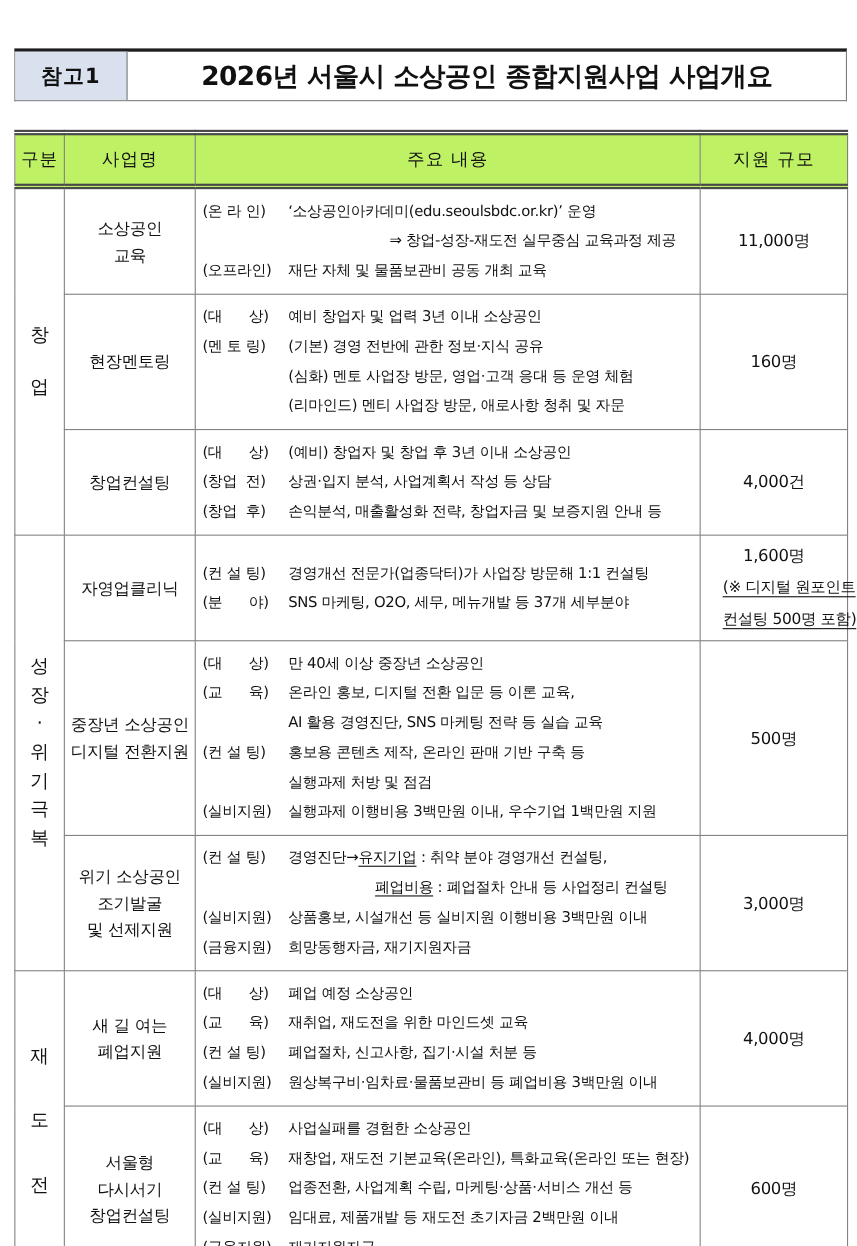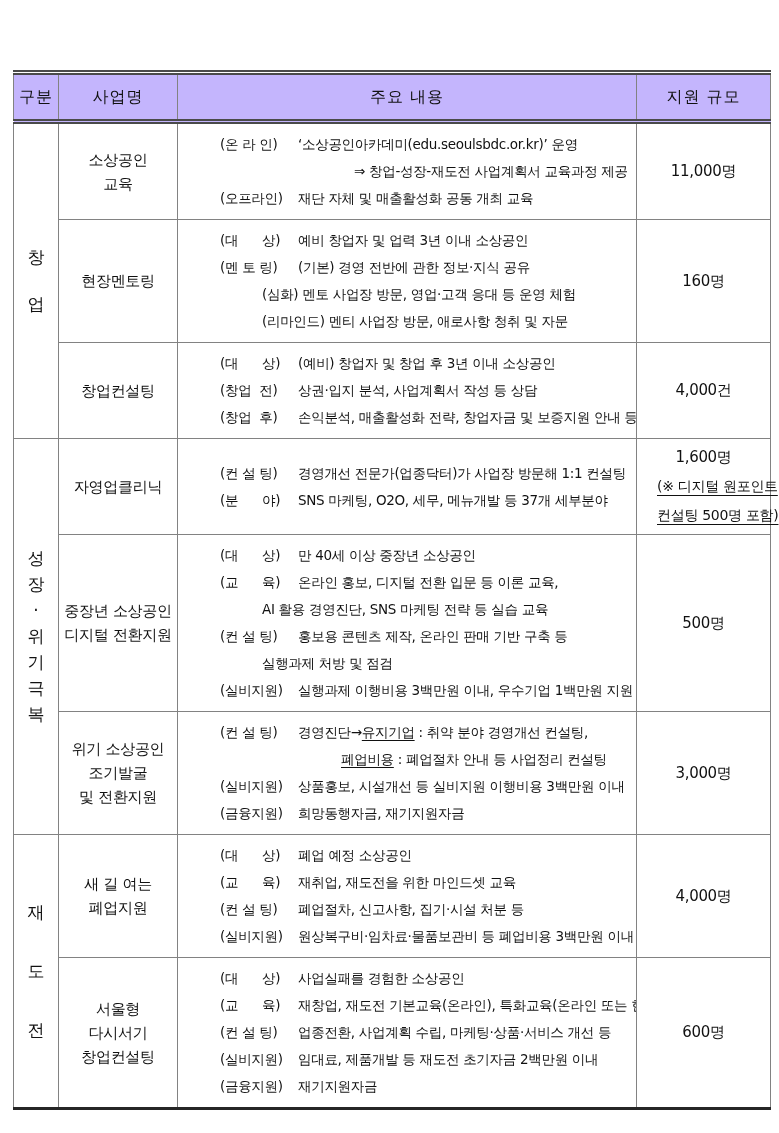--- a/index.html
+++ b/index.html
@@ -30,57 +30,61 @@
   table.main{
     margin-top:26px;width:757px;table-layout:fixed;
     border-collapse:collapse;
     border-top:5px double #4a4a4a;
     border-bottom:3px solid #262626;
   }
   table.main th,table.main td{
     border:1px solid #828282;box-sizing:border-box;
   }
   table.main thead th{
-    background:#c4b5fd;height:49px;
+    background:#bef264;height:49px;
     font-weight:normal;font-size:16px;letter-spacing:1px;
     border-bottom:5px double #4a4a4a;
   }
   col.c-group{width:45px;}
   col.c-name{width:119px;}
   col.c-content{width:459px;}
   col.c-scale{width:134px;}
 
   td.group-cell{vertical-align:middle;}
   .gchars{display:flex;flex-direction:column;align-items:center;font-size:17px;line-height:1;}
   td.name-cell{
     text-align:center;vertical-align:middle;
     font-size:15px;line-height:24px;letter-spacing:-0.3px;margin-left:46px;
   }
   td.content-cell{
     vertical-align:middle;padding:7px 5px 7px 6px;overflow:hidden;
   }
   .cline{
     line-height:27px;font-size:13.5px;letter-spacing:-0.3px;white-space:nowrap;
   }
-  .clabel{display:inline-block;min-width:78px;white-space:pre;margin-left:36px;}
+  .clabel{display:inline-block;min-width:78px;white-space:pre;}
   .cindent{display:inline-block;}
   .useg{text-decoration:underline;text-underline-offset:3px;}
   td.scale-cell{
     text-align:center;vertical-align:middle;
     font-size:15px;line-height:29px;letter-spacing:-0.3px;padding:4px 20px;
   }
   .scale-line{white-space:nowrap;font-size:14px;}
   .scale-line.first{font-size:15px;}
   .scale-line .useg{text-underline-offset:4px;}
 </style>
 </head>
 <body>
 
 <div class="wrap">
 
+  <div class="ref-box">
+    <div class="ref-tag">참고1</div>
+    <div class="ref-title">2026년 서울시 소상공인 종합지원사업 사업개요</div>
+  </div>
 
   <table class="main">
     <colgroup>
       <col class="c-group">
         <col class="c-name">
         <col class="c-content">
         <col class="c-scale">
     </colgroup>
     <thead>
       <tr id="head-row">
@@ -97,22 +101,22 @@
               <span>창</span>
               <span>업</span>
             </div>
           </td>
           <td class="name-cell">
             <div>소상공인</div>
             <div>교육</div>
           </td>
           <td class="content-cell">
             <div class="cline"><span class="clabel">(온 라 인) </span><span>‘소상공인아카데미(edu.seoulsbdc.or.kr)’ 운영</span></div>
-            <div class="cline"><span class="cindent" style="width: 170px;"></span><span>⇒ 창업-성장-재도전 사업계획서 교육과정 제공</span></div>
-            <div class="cline"><span class="clabel">(오프라인) </span><span>재단 자체 및 매출활성화 공동 개최 교육</span></div>
+            <div class="cline"><span class="cindent" style="width: 170px;"></span><span>⇒ 창업-성장-재도전 실무중심 교육과정 제공</span></div>
+            <div class="cline"><span class="clabel">(오프라인) </span><span>재단 자체 및 물품보관비 공동 개최 교육</span></div>
           </td>
           <td class="scale-cell">
             <div class="scale-line first"><span>11,000명</span></div>
           </td>
         </tr>
         <tr>
           <td class="name-cell">
             <div>현장멘토링</div>
           </td>
           <td class="content-cell">
@@ -177,21 +181,21 @@
             <div class="cline"><span class="clabel">(실비지원) </span><span>실행과제 이행비용 3백만원 이내, 우수기업 1백만원 지원</span></div>
           </td>
           <td class="scale-cell">
             <div class="scale-line first"><span>500명</span></div>
           </td>
         </tr>
         <tr>
           <td class="name-cell">
             <div>위기 소상공인</div>
             <div>조기발굴</div>
-            <div>및 전환지원</div>
+            <div>및 선제지원</div>
           </td>
           <td class="content-cell">
             <div class="cline"><span class="clabel">(컨 설 팅) </span><span>경영진단→</span><span class="useg">유지기업</span><span> : 취약 분야 경영개선 컨설팅,</span></div>
             <div class="cline"><span class="cindent" style="width: 157px;"></span><span class="useg">폐업비용</span><span> : 폐업절차 안내 등 사업정리 컨설팅</span></div>
             <div class="cline"><span class="clabel">(실비지원) </span><span>상품홍보, 시설개선 등 실비지원 이행비용 3백만원 이내</span></div>
             <div class="cline"><span class="clabel">(금융지원) </span><span>희망동행자금, 재기지원자금</span></div>
           </td>
           <td class="scale-cell">
             <div class="scale-line first"><span>3,000명</span></div>
           </td>

